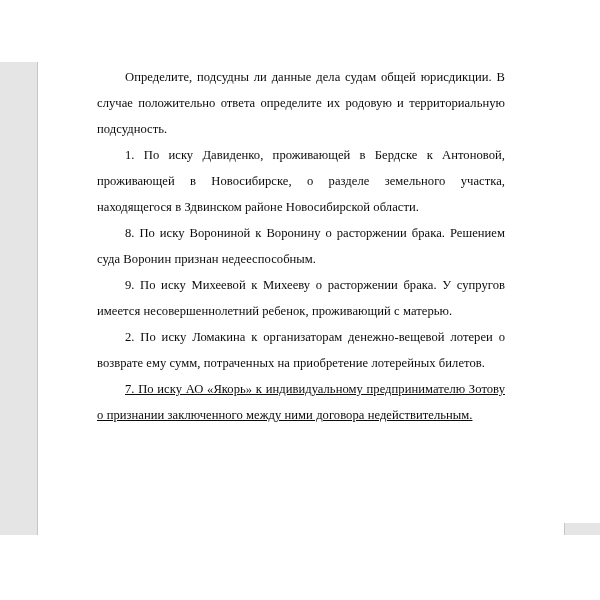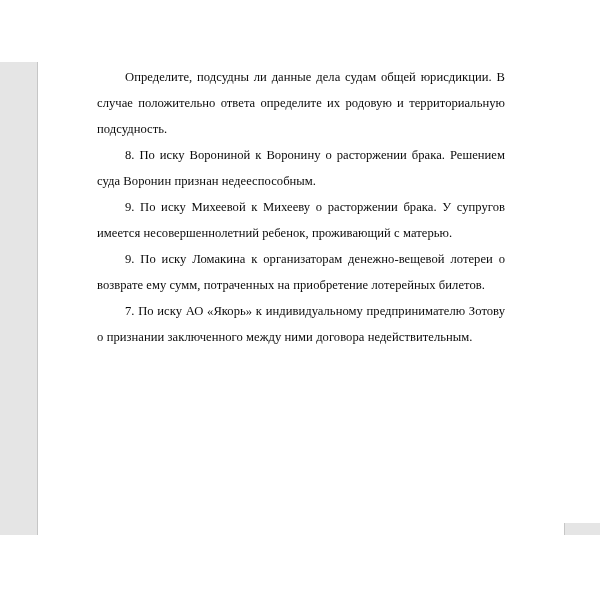--- a/index.html
+++ b/index.html
@@ -65,42 +65,44 @@
     text-indent: 28px;
     font-size: 12.6px;
     line-height: 26px;
     color: #0b0b0b;
     letter-spacing: 0.04px;
     word-spacing: 0.1px;
     -webkit-font-smoothing: antialiased;
   }
   p.doc-paragraph:last-child {
     text-align: justify;
+    text-decoration: underline;
   }
 </style>
 </head>
 <body>
 
 <div id="document-viewport">
 
   <div class="gutter gutter-left"></div>
   <div class="gutter gutter-right"></div>
 
   <div id="page-sheet">
     <div id="text-column">
 
       <p class="doc-paragraph">Определите, подсудны ли данные дела судам общей юрисдикции. В случае положительно ответа определите их родовую и территориальную подсудность.</p>
 
+      <p class="doc-paragraph">1. По иску Давиденко, проживающей в Бердске к Антоновой, проживающей в Новосибирске, о разделе земельного участка, находящегося в Здвинском районе Новосибирской области.</p>
 
       <p class="doc-paragraph">8. По иску Ворониной к Воронину о расторжении брака. Решением суда Воронин признан недееспособным.</p>
 
       <p class="doc-paragraph">9. По иску Михеевой к Михееву о расторжении брака. У супругов имеется несовершеннолетний ребенок, проживающий с матерью.</p>
 
 
-      <p class="doc-paragraph">9. По иску Ломакина к организаторам денежно-вещевой лотереи о возврате ему сумм, потраченных на приобретение лотерейных билетов.</p>
+      <p class="doc-paragraph">2. По иску Ломакина к организаторам денежно-вещевой лотереи о возврате ему сумм, потраченных на приобретение лотерейных билетов.</p>
 
 
       <p class="doc-paragraph">7. По иску АО «Якорь» к индивидуальному предпринимателю Зотову о признании заключенного между ними договора недействительным.</p>
 
     </div>
   </div>
 
 </div>
 
 </body></html>

